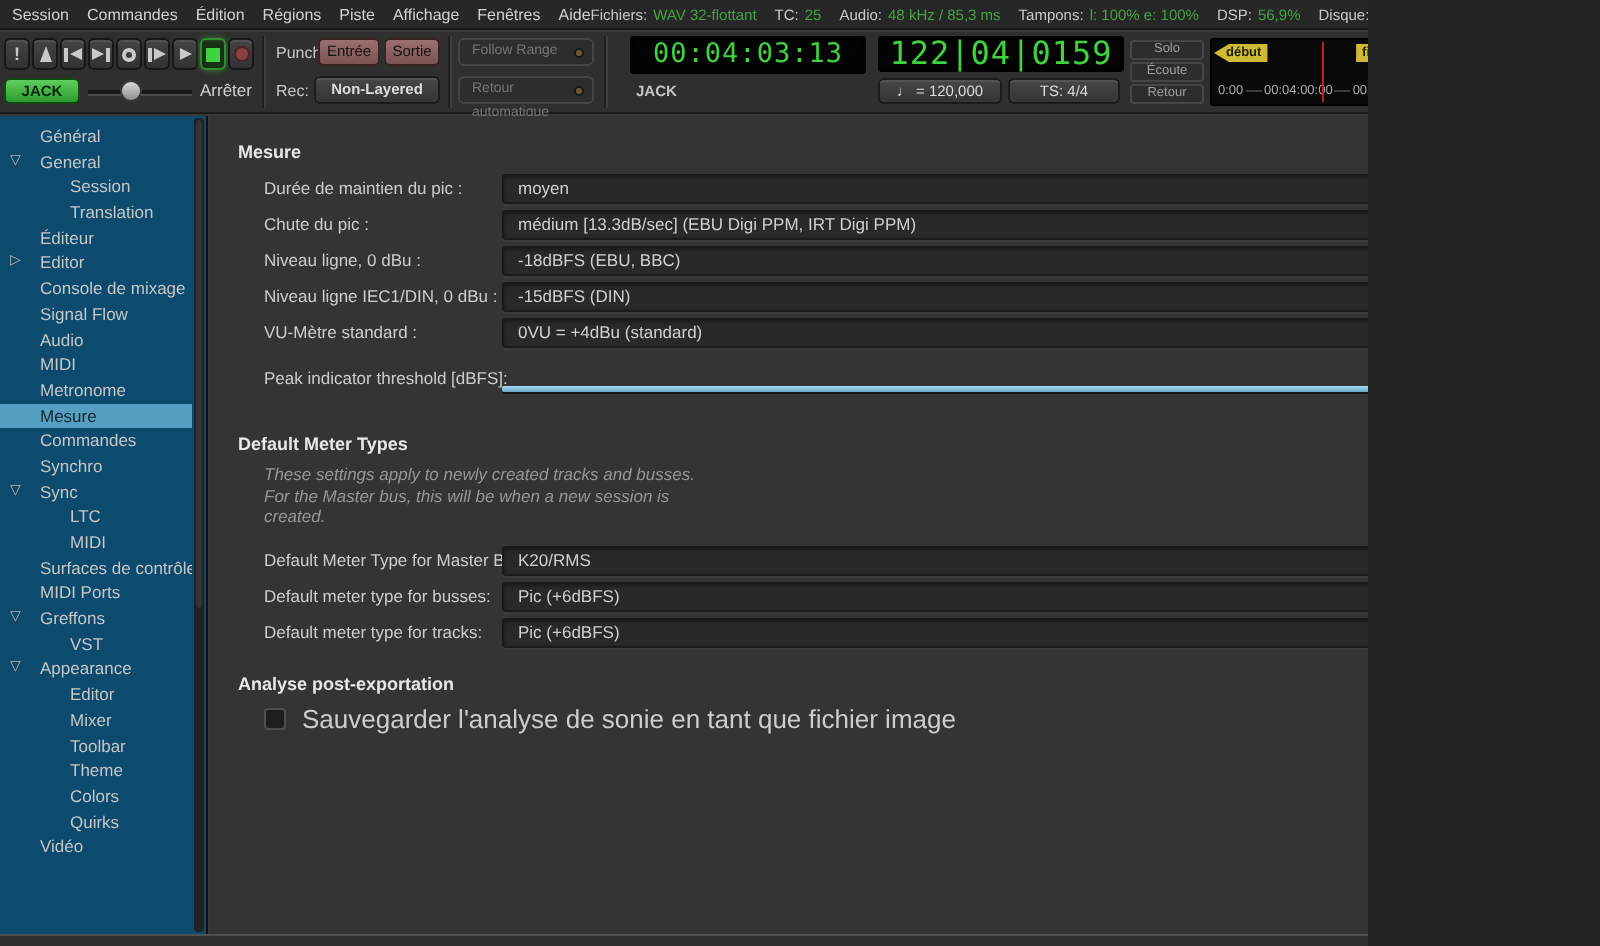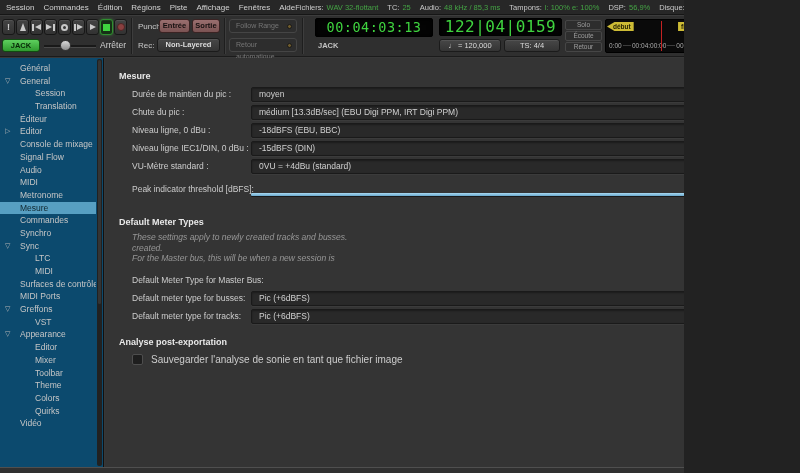--- a/index.html
+++ b/index.html
@@ -38,21 +38,21 @@
   .rec-dot{width:8px;height:8px;border-radius:50%;background:var(--record-red,#8a4040);border:1px solid #4e2424;}
   .jack-btn{position:absolute;left:2px;top:24px;width:38px;height:13px;border-radius:3px;
     background:linear-gradient(#5ecf5e,#2f9b2f);border:1px solid #124b12;color:#062706;
     font-size:7.5px;font-weight:bold;text-align:center;line-height:11px;}
   .shuttle-track{position:absolute;left:44px;top:30px;width:52px;height:2px;background:#191919;box-shadow:0 1px 0 #4a4a4a;}
   .shuttle-handle{position:absolute;left:60px;top:25px;width:11px;height:11px;border-radius:50%;
     background:linear-gradient(#d8d8d8,#8f8f8f);border:1px solid #3a3a3a;}
   .shuttle-status{position:absolute;left:100px;top:25px;font-size:8.5px;color:#d0d0d0;}
   .tb-label{position:absolute;font-size:8px;color:#c8c8c8;}
   .pbtn{position:absolute;height:14px;border-radius:3px;background:linear-gradient(#9a6f6f,#7b5353);
-    border:1px solid #3a2323;color:#161010;font-size:7.5px;font-weight:bold;text-align:center;line-height:12px;}
+    border:1px solid #3a2323;color:#161010;font-size:7.5px;font-weight:normal;text-align:center;line-height:12px;}
   .gbtn{position:absolute;height:14px;border-radius:3px;background:linear-gradient(#474747,#343434);
     border:1px solid #1b1b1b;color:#dcdcdc;font-size:7.5px;font-weight:bold;text-align:center;line-height:12px;
     box-shadow:inset 0 1px 0 rgba(255,255,255,.07);}
   .dbtn{position:absolute;height:14px;border-radius:3px;background:#2d2d2d;border:1px solid #454545;
     color:#767676;font-size:7px;text-align:left;line-height:12px;padding-left:6px;}
   .led{position:absolute;right:4px;top:4px;width:5px;height:5px;border-radius:50%;background:#6f5c2c;border:1px solid #191919;}
   .clock{position:absolute;background:#040404;border:1px solid #000;border-radius:2px;
     color:var(--accent-green,#3fd43f);font-family:"DejaVu Sans Mono",monospace;text-align:center;
     box-shadow:inset 0 0 5px #000;}
   .clock.primary{left:315px;top:3px;width:118px;height:19px;font-size:13.5px;line-height:17px;letter-spacing:.5px;}
@@ -111,21 +111,21 @@
   .slider-value{position:absolute;right:3px;top:1px;font-size:8.5px;color:#dadada;}
   .slider-track{position:absolute;left:0;right:0;top:17px;height:3px;border-radius:1px;
     background:linear-gradient(var(--slider-blue-light,#a9d9f2),var(--slider-blue,#6aa8cc));box-shadow:0 1px 0 #181818;}
   .slider-handle{position:absolute;right:1px;top:13px;width:17px;height:10px;border-radius:3px;
     background:linear-gradient(#3d3d3d,#242424);border:1px solid #121212;}
   .note{margin-left:27px;font-size:8.5px;font-style:italic;color:#979797;line-height:10.5px;}
   .note-block{margin-bottom:8px;}
   .check-row{position:relative;height:16px;margin-top:5px;}
   .checkbox{position:absolute;left:27px;top:2px;width:11px;height:11px;background:#1e1e1e;
     border:1px solid #4e4e4e;border-radius:2px;}
-  .check-label{position:absolute;left:46px;top:0;line-height:15px;font-size:10px;color:#cdcdcd;}
+  .check-label{position:absolute;left:46px;top:0;line-height:15px;font-size:13px;color:#cdcdcd;}
 </style>
 </head>
 <body>
 
 <div class="screen">
 
   <div class="menubar">
     <div class="menus">
 
     <span class="menu-item">Session</span>
@@ -470,27 +470,34 @@
           <span class="slider-value">0,0</span>
           <div class="slider-track"></div>
           <div class="slider-handle"></div>
         </div>
       </div>
 
       <div class="sec-title s2">Default Meter Types</div>
       <div class="note-block">
 
       <div class="note">These settings apply to newly created tracks and busses.</div>
+          <div class="note">For the Master bus, this will be when a new session is</div>
           <div class="note">created.</div>
-          <div class="note">For the Master bus, this will be when a new session is</div>
         </div>
       <div>
 
           <div class="row">
             <span class="row-label">Default Meter Type for Master Bus:</span>
+            <div class="dropdown">
+              <span>K20/RMS</span>
+              <span class="dd-spin">
+                <i class="up"></i>
+                <i class="dn"></i>
+              </span>
+            </div>
           </div>
 
           <div class="row">
             <span class="row-label">Default meter type for busses:</span>
             <div class="dropdown">
               <span>Pic (+6dBFS)</span>
               <span class="dd-spin">
                 <i class="up"></i>
                 <i class="dn"></i>
               </span>

